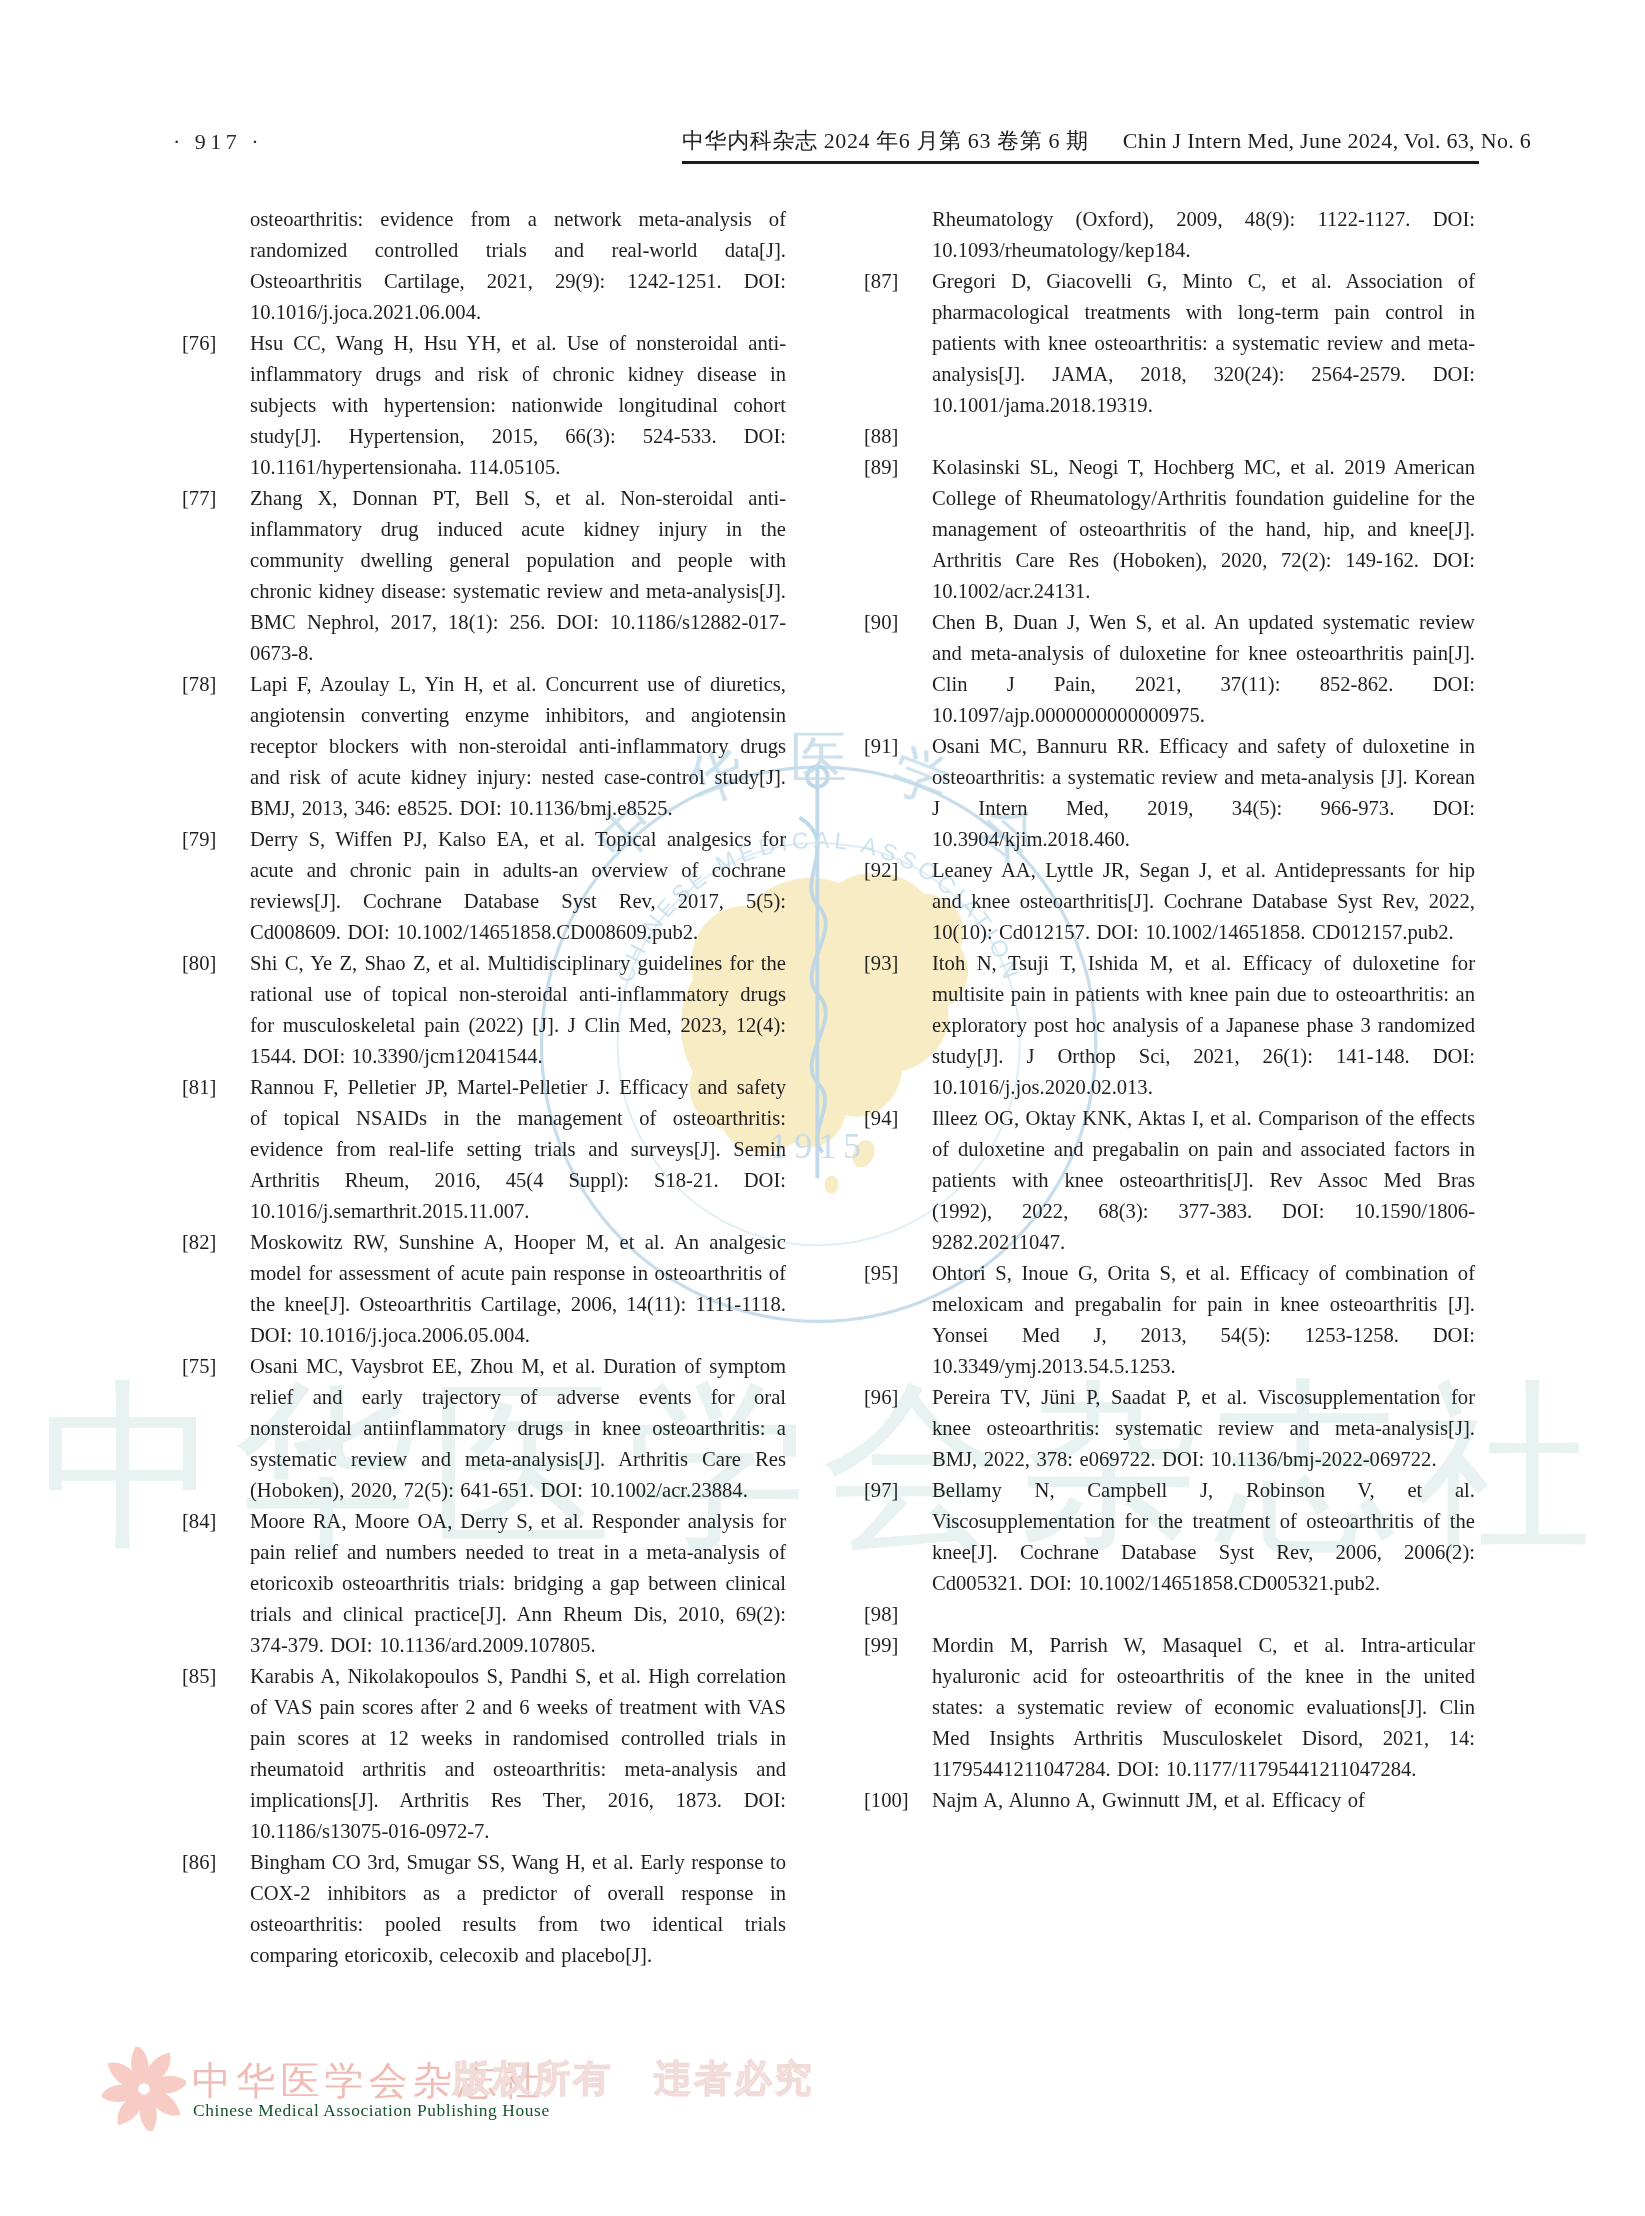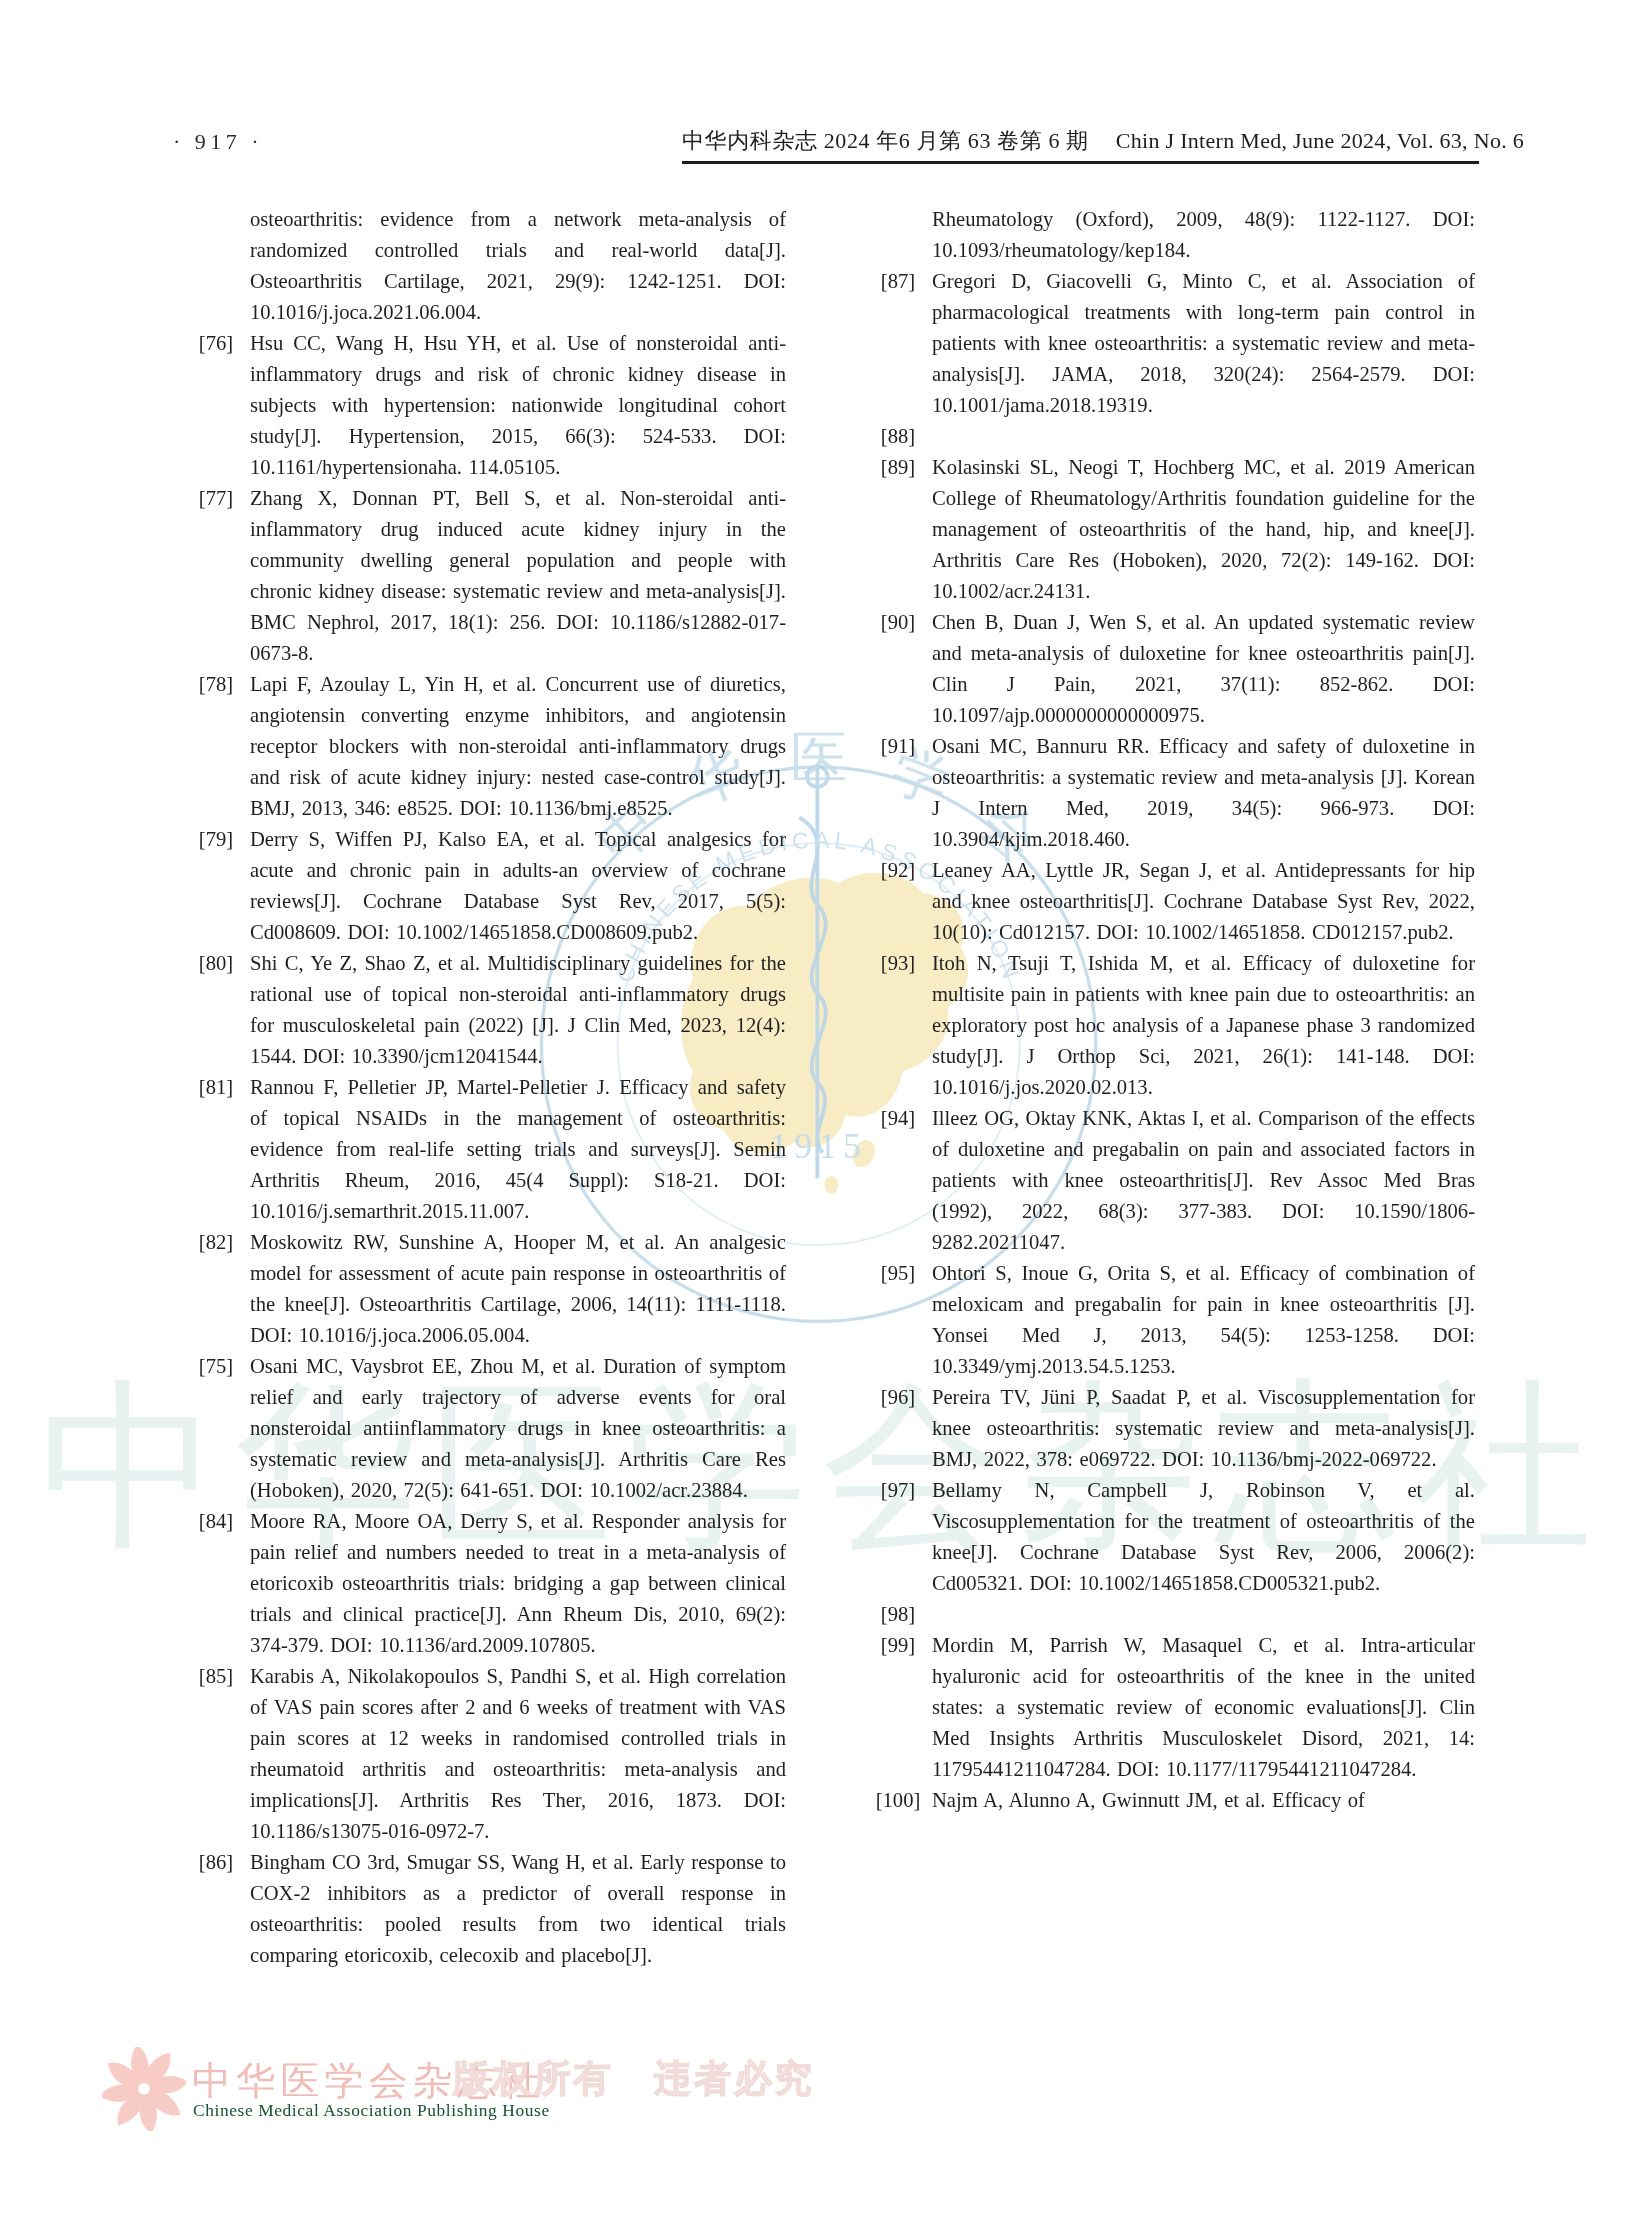--- a/index.html
+++ b/index.html
@@ -15,36 +15,36 @@
   .pageno{
     position:absolute;left:173px;top:129px;
     font-size:22px;letter-spacing:4.5px;color:#2b2b2b;
     white-space:nowrap;
   }
   .jtitle{
     position:absolute;left:682px;top:126px;width:797px;
     white-space:nowrap;font-size:22px;color:#1e1e1e;
   }
   .jtitle .cn{font-family:Liberation Serif, serif;letter-spacing:0.6px;}
-  .jtitle .en{margin-left:27px;letter-spacing:0.3px;}
+  .jtitle .en{margin-left:34px;letter-spacing:0.3px;}
   .hrule{
     position:absolute;left:682px;top:161px;width:797px;height:2.6px;
     background:#1c1c1c;
   }
   
   .col{
     position:absolute;top:204px;
     font-size:20.6px;line-height:31px;color:#1f1f1f;
     word-spacing:1.3px;
     font-family:Liberation Serif, serif;
   }
   .col-left{left:182px;width:604px;}
   .col-right{left:864px;width:611px;}
   .ref{display:flex;align-items:flex-start;}
-  .ref-num{flex:0 0 68px;white-space:nowrap;text-align:center;}
+  .ref-num{flex:0 0 68px;white-space:nowrap;}
   .ref-text{flex:1 1 auto;text-align:justify;}
   
   .wm{position:absolute;left:0;top:0;pointer-events:none;}
   
   .footer-cn{
     position:absolute;left:192px;top:2054px;
     font-size:39px;letter-spacing:5.2px;color:#efbcb6;
     font-family:"Liberation Serif",serif;white-space:nowrap;
   }
   .footer-en{

